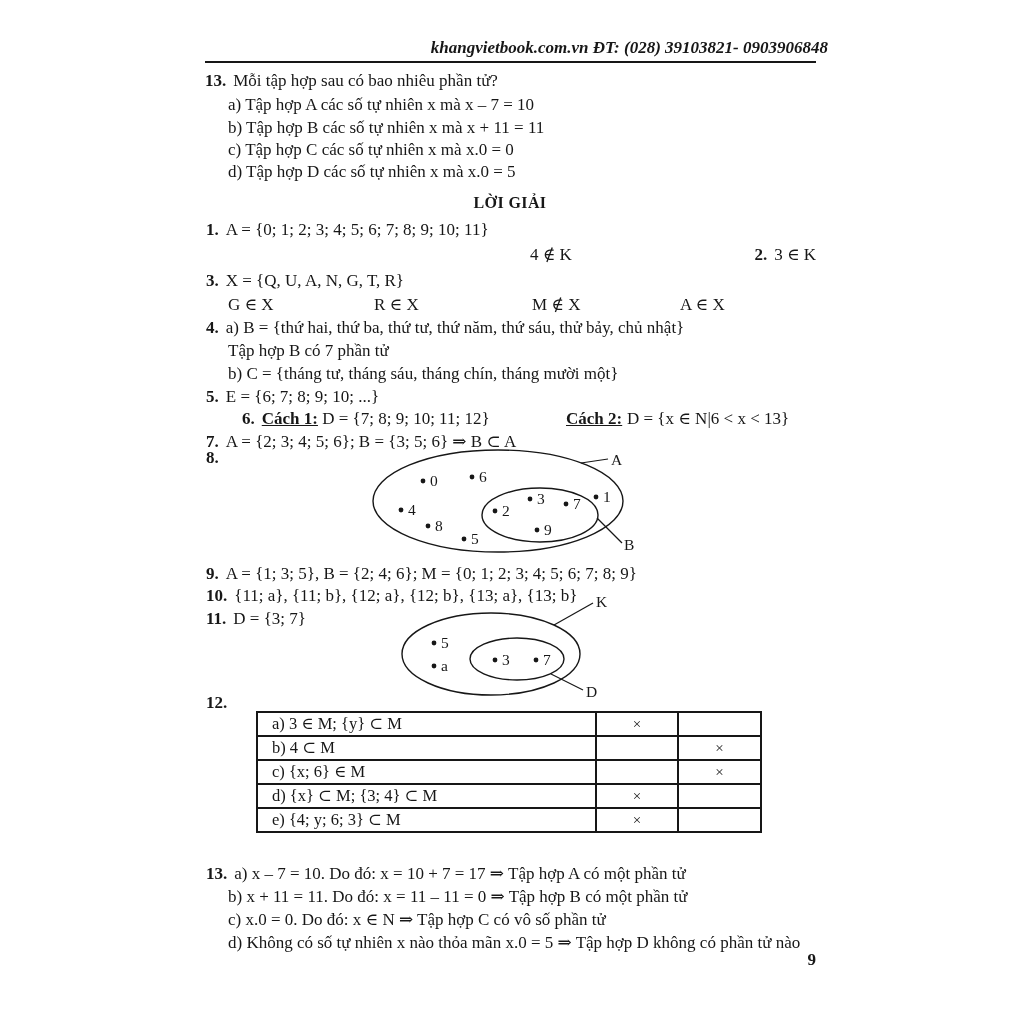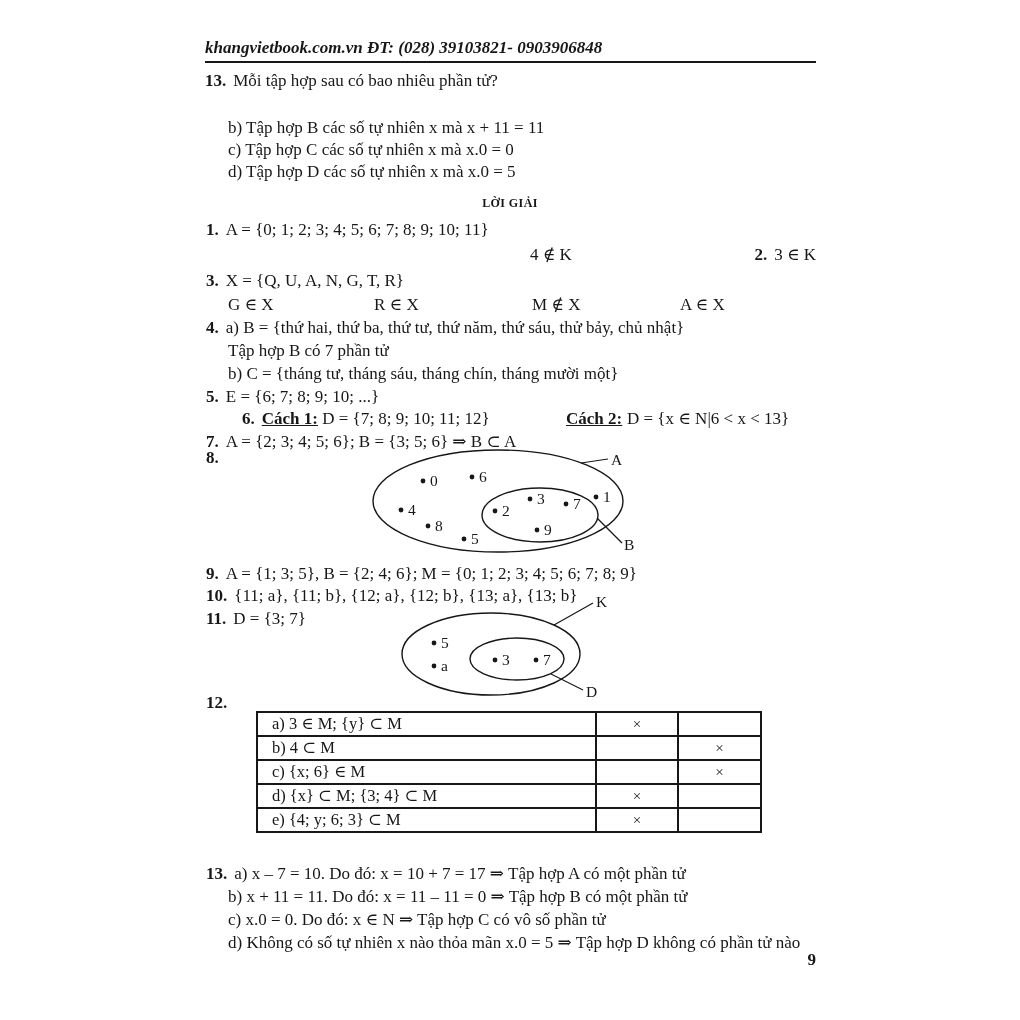--- a/index.html
+++ b/index.html
@@ -6,27 +6,27 @@
   .page {
     position:relative; width:1020px; height:1020px; background:#ffffff;
     font-family:"Liberation Serif","DejaVu Serif",serif;
     color:#171717; font-size:17px; overflow:hidden;
   }
   .ln { position:absolute; line-height:23px; white-space:nowrap; }
   .b { font-weight:bold; }
   .u { text-decoration:underline; }
   .num { font-weight:bold; margin-right:7px; }
   .hdr {
-    position:absolute; left:205px; top:36px; width:611px; 
+    position:absolute; left:217px; top:36px; width:611px; text-align:right;
     font-weight:bold; font-style:italic; font-size:17px; line-height:23px; white-space:nowrap;
   }
   .rule { position:absolute; left:205px; top:61px; width:611px; height:2px; background:#171717; }
   .solhead {
     position:absolute; left:205px; top:191px; width:610px; text-align:center;
-    font-weight:bold; font-size:12px; line-height:24px; letter-spacing:0.4px;
+    font-weight:bold; font-size:16px; line-height:24px; letter-spacing:0.4px;
   }
   .abs { position:absolute; }
   svg.venn { position:absolute; overflow:visible; }
   svg.venn ellipse { fill:none; stroke:#171717; stroke-width:1.4; }
   svg.venn line { stroke:#171717; stroke-width:1.2; }
   svg.venn circle { fill:#171717; }
   svg.venn text { font-family:"Liberation Serif","DejaVu Serif",serif; font-size:15.5px; fill:#171717; }
   table.t12 { position:absolute; left:256px; top:711px; border-collapse:collapse; table-layout:fixed; }
   table.t12 th, table.t12 td { border:2px solid #171717; height:20px; padding:1px 0; font-weight:normal; }
   table.t12 th { text-align:center; font-size:16.5px; }
@@ -38,20 +38,21 @@
 <body>
 
 <div class="page">
 
   <div class="hdr">khangvietbook.com.vn ĐT: (028) 39103821- 0903906848</div>
   <div class="rule"></div>
 
   <div class="ln" style="left:205px; top:69px;">
     <span class="num">13.</span><span>Mỗi tập hợp sau có bao nhiêu phần tử?</span>
   </div>
+  <div class="ln" style="left:228px; top:93px;">a) Tập hợp A các số tự nhiên x mà x – 7 = 10</div>
   <div class="ln" style="left:228px; top:116px;">b) Tập hợp B các số tự nhiên x mà x + 11 = 11</div>
   <div class="ln" style="left:228px; top:138px;">c) Tập hợp C các số tự nhiên x mà x.0 = 0</div>
   <div class="ln" style="left:228px; top:160px;">d) Tập hợp D các số tự nhiên x mà x.0 = 5</div>
 
   <div class="solhead">LỜI GIẢI</div>
 
   <div class="ln" style="left:206px; top:218px;">
     <span class="num">1.</span><span>A = {0; 1; 2; 3; 4; 5; 6; 7; 8; 9; 10; 11}</span>
   </div>
 

